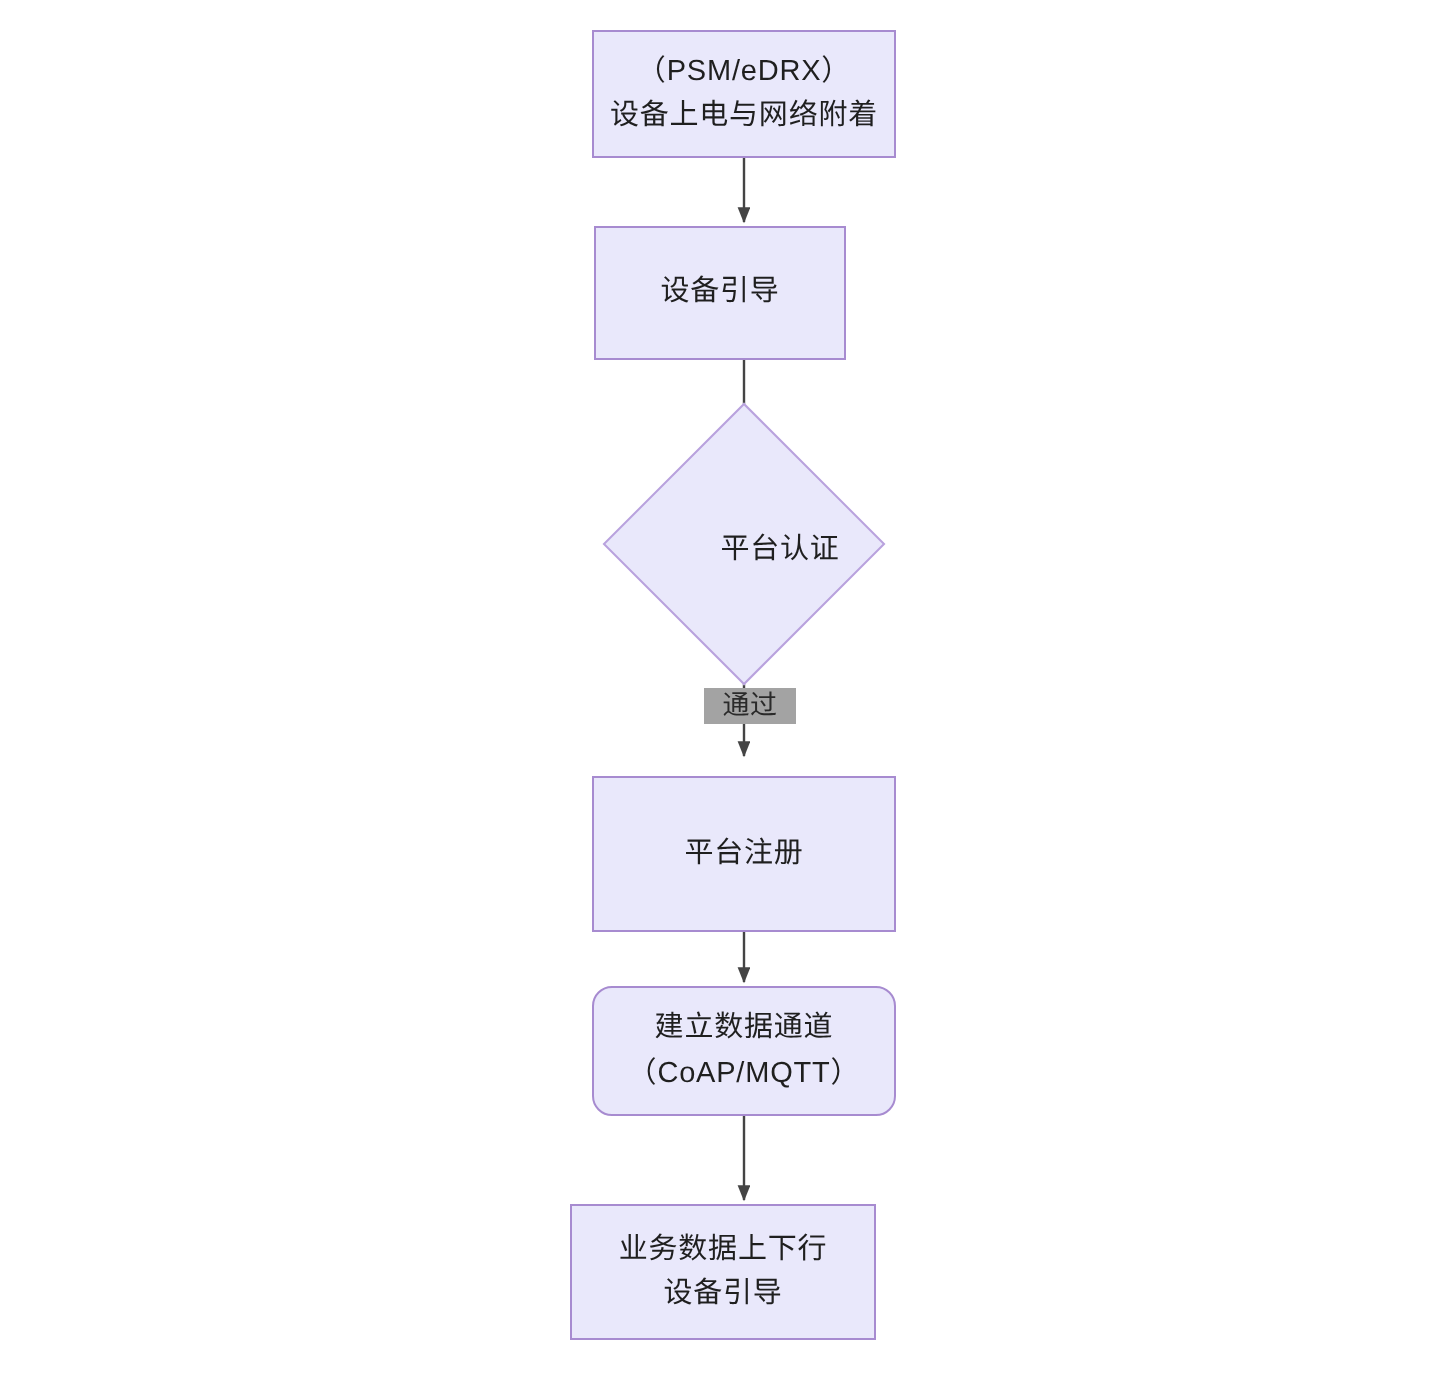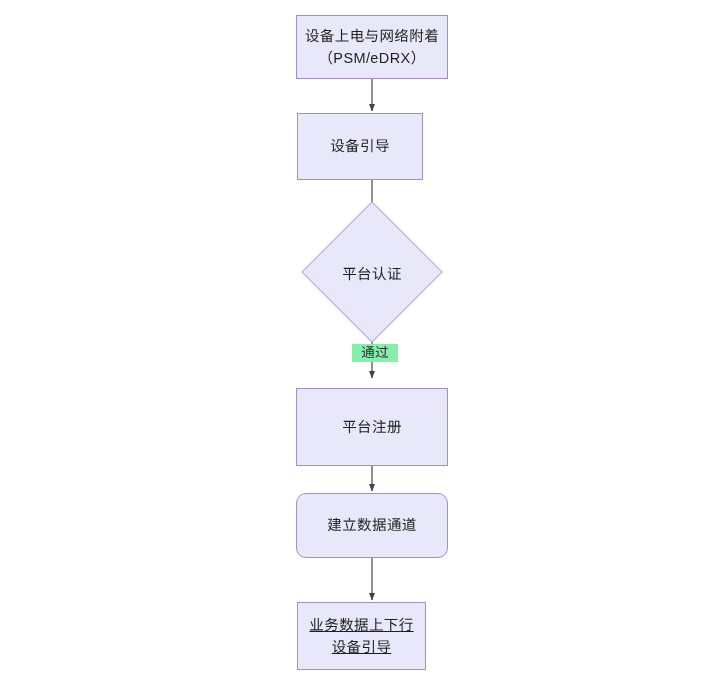--- a/index.html
+++ b/index.html
@@ -56,21 +56,21 @@
     align-items: center;
     justify-content: center;
     color: #1f1f1f;
     font-size: 14.5px;
     letter-spacing: 0.4px;
     white-space: pre;
     pointer-events: none;
   }
   .edge-label {
     position: absolute;
-    background: #86efac;
+    background: #a3a3a3;
     color: #2a2a2a;
     font-size: 13.5px;
     letter-spacing: 0.3px;
     line-height: 1;
     padding: 2px 3px;
     white-space: pre;
     text-align: center;
   }
 </style>
 </head>
@@ -93,37 +93,38 @@
   </g>
   <g>
     <line x1="372" y1="458" x2="372" y2="491" stroke="#444444" stroke-width="1.2" marker-end="url(#arrowhead)"></line>
   </g>
   <g>
     <line x1="372" y1="558" x2="372" y2="600" stroke="#444444" stroke-width="1.2" marker-end="url(#arrowhead)"></line>
   </g>
 </svg>
 
 <div class="node" style="left:296px; top:15px; width:152px; height:64px;">
+  <span class="node-line">（PSM/eDRX）</span>
   <span class="node-line">设备上电与网络附着</span>
-  <span class="node-line">（PSM/eDRX）</span>
 </div>
 
 <div class="node" style="left:297px; top:113px; width:126px; height:67px;">
   <span class="node-line">设备引导</span>
 </div>
 
 <div class="decision" style="left:322px; top:222px;"></div>
-<div class="decision-label" style="left:322px; top:222px; width:100px; height:100px;">平台认证</div>
+<div class="decision-label" style="left:340px; top:222px; width:100px; height:100px;">平台认证</div>
 
 <div class="edge-label" style="left:352px; top:344px; width:40px;">通过</div>
 
 <div class="node" style="left:296px; top:388px; width:152px; height:78px;">
   <span class="node-line">平台注册</span>
 </div>
 
 <div class="node" style="left:296px; top:493px; width:152px; height:65px;border-radius:10px;">
   <span class="node-line">建立数据通道</span>
+  <span class="node-line">（CoAP/MQTT）</span>
 </div>
 
-<div class="node" style="left:297px; top:602px; width:129px; height:68px;text-decoration:underline;">
+<div class="node" style="left:285px; top:602px; width:153px; height:68px;">
   <span class="node-line">业务数据上下行</span>
   <span class="node-line">设备引导</span>
 </div>
 
 </body></html>

